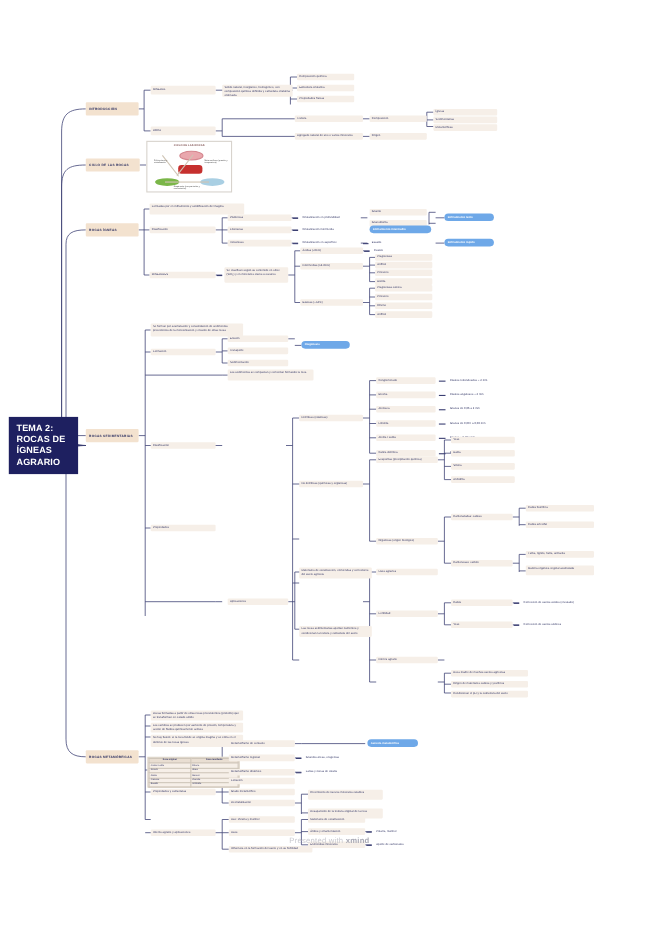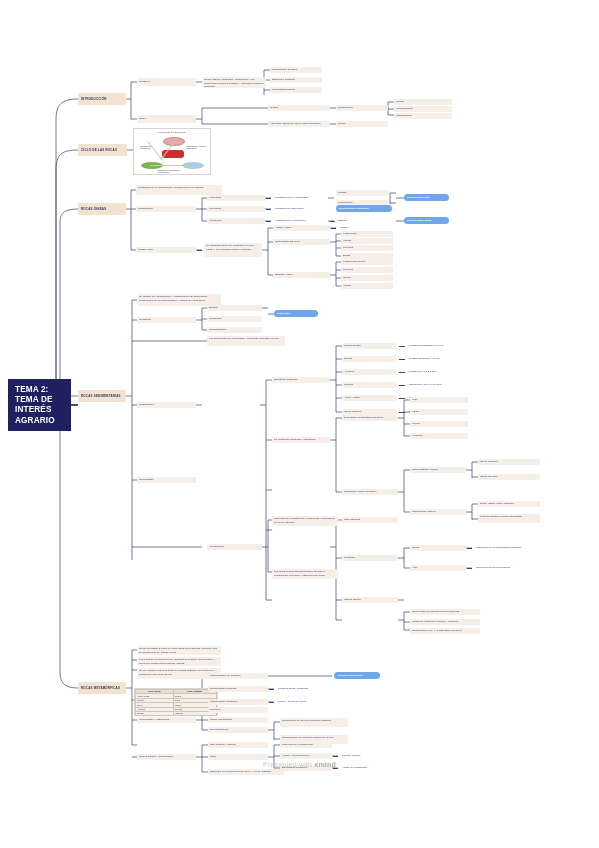--- a/index.html
+++ b/index.html
@@ -282,21 +282,21 @@
     <path d="M268 757 L274 757"></path>
     <path d="M274 745 L274 768"></path>
     <path d="M274 745 L280 745"></path>
       <path d="M274 756 L280 756"></path>
       <path d="M274 768 L280 768"></path>
     <path d="M332 756 L338 756"></path>
     <path d="M332 768 L338 768"></path>
   </svg>
 
   <div class="node root">
-    <span>TEMA 2: TEMA DE INTERÉS AGRARIO</span>
+    <span>TEMA 2: ROCAS DE ÍGNEAS AGRARIO</span>
   </div>
 
   <div class="node b1" style="left:78px;top:93px;width:48px;height:12px;">
     <span>INTRODUCCIÓN</span>
   </div>
 
   <div class="node b1" style="left:78px;top:144px;width:49px;height:12px;">
     <span>CICLO DE LAS ROCAS</span>
   </div>
 

